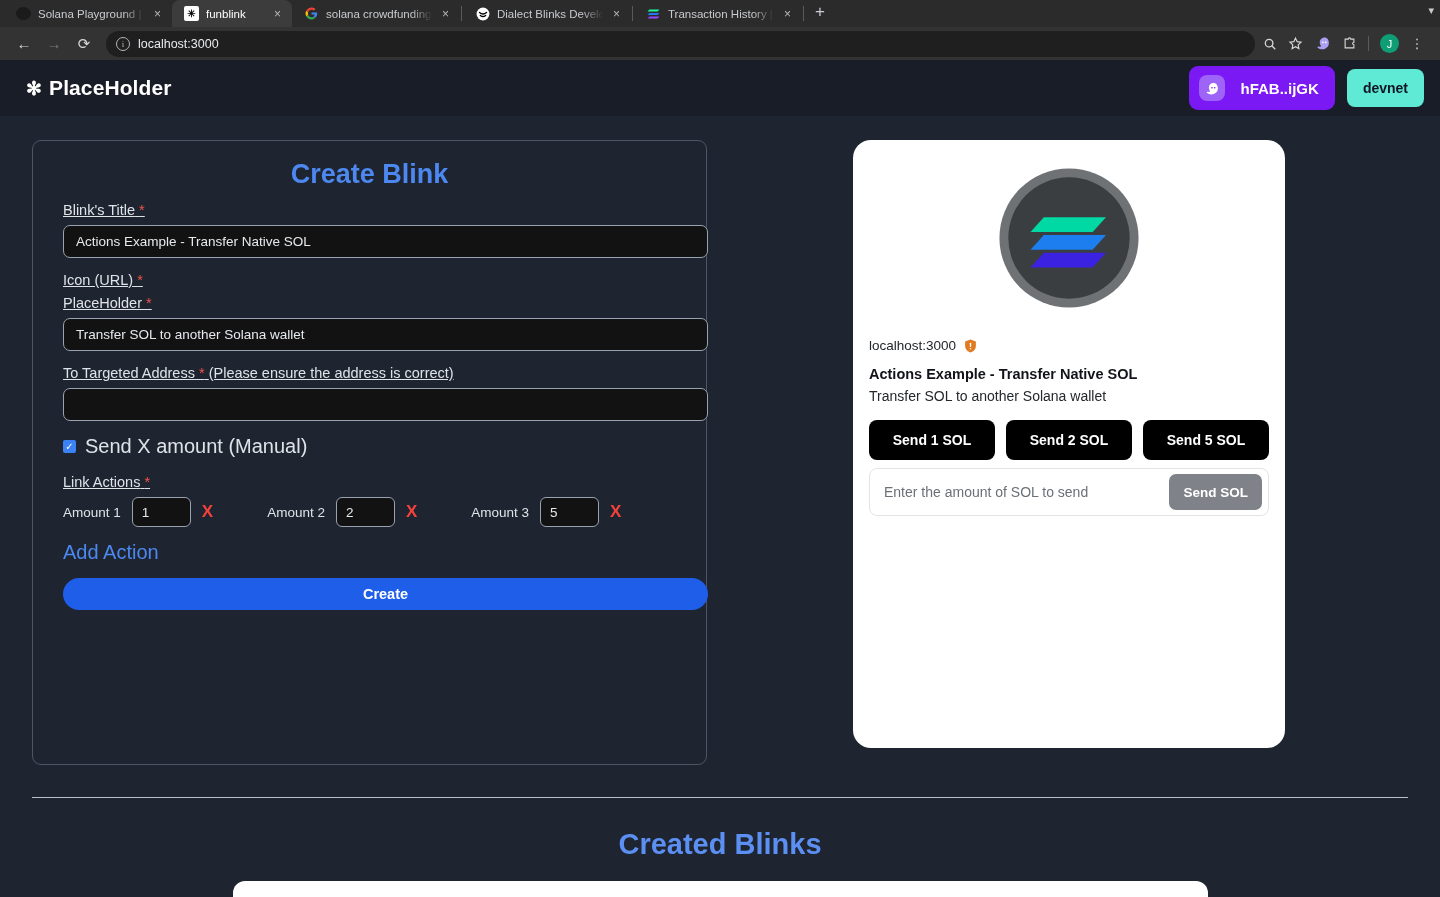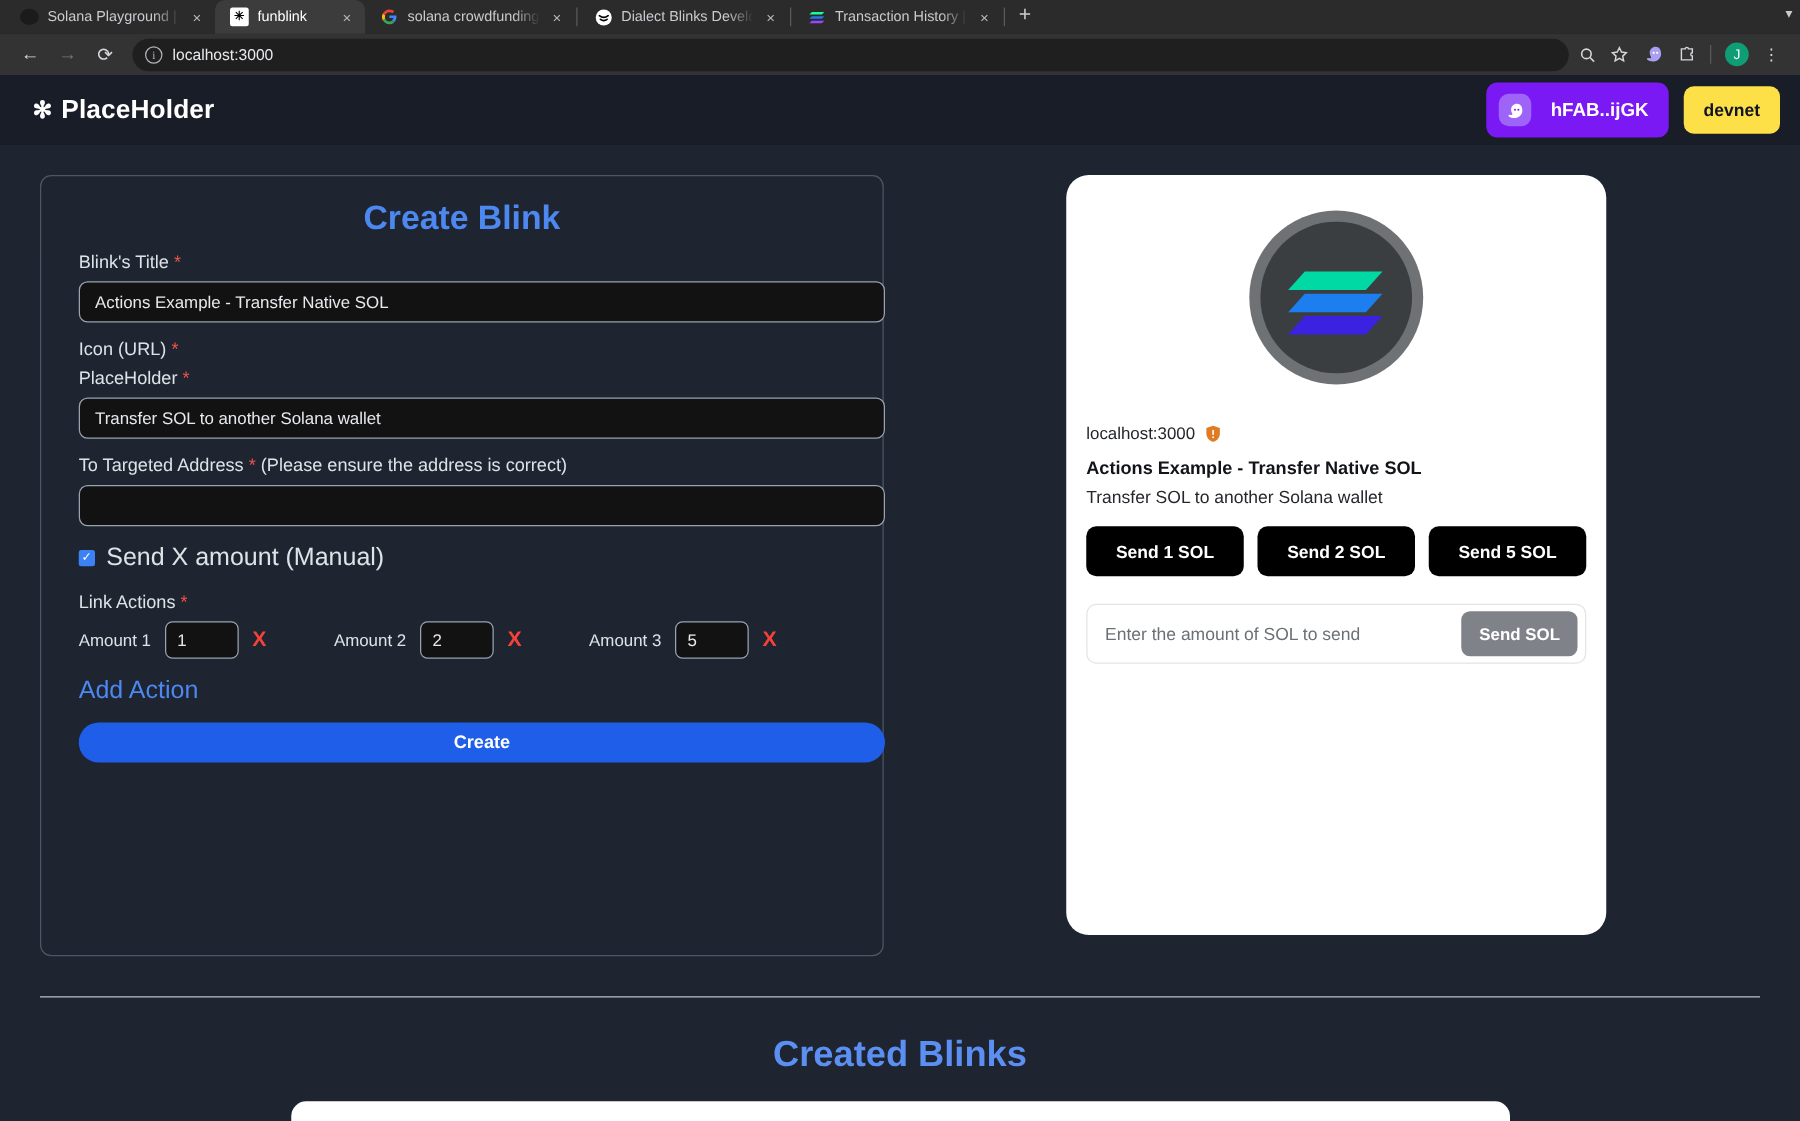--- a/index.html
+++ b/index.html
@@ -71,33 +71,33 @@
   .wallet-btn {
     background: #7b19f5; color: #fff; border-radius: 9px; height: 44px;
     display: flex; align-items: center; gap: 16px; padding: 0 16px 0 10px;
     font-size: 15px; font-weight: bold;
   }
   .ghost {
     width: 26px; height: 26px; border-radius: 8px; background: #9e63f7;
     display: flex; align-items: center; justify-content: center;
   }
   .devnet-btn {
-    background: #fde047; color: #101425; border-radius: 8px; height: 38px;
+    background: #5eead4; color: #101425; border-radius: 8px; height: 38px;
     display: flex; align-items: center; padding: 0 16px; font-size: 14px; font-weight: bold;
   }
 
   .content { display: flex; gap: 0; padding: 24px 0 0 0; }
 
   
   .formcard {
     width: 675px; margin-left: 32px; border: 1px solid #4d5663; border-radius: 9px;
     padding: 18px 15px 20px 15px; min-height: 625px;
   }
   .formtitle { color: #4c88f0; font-size: 27px; font-weight: bold; text-align: center; margin-bottom: 12px; }
-  .flabel { color: #dfe3e8; font-size: 14.5px; margin: 0 0 7px 15px; }
+  .flabel { color: #dfe3e8; font-size: 14.5px; margin: 0 0 7px 15px; text-decoration: underline; }
   .req { color: #f2544b; }
   .finput {
     display: block; width: 645px; height: 33px; background: #121212;
     border: 1px solid #98a2b0; border-radius: 7px; color: #e6e9ed;
     font-size: 13.5px; padding: 0 12px; margin: 0 0 14px 15px;
     font-family: "Liberation Sans", sans-serif;
   }
   .finput.tall { height: 33px; }
   .finput::placeholder { color: #6b7280; }
   .cbrow { display: flex; align-items: center; gap: 9px; margin: 4px 0 16px 15px; }
@@ -130,21 +130,21 @@
     min-height: 608px;
   }
   .coinwrap { display: flex; justify-content: center; margin: 8px 0 22px; }
   .host { display: flex; align-items: center; gap: 8px; color: #23262b; font-size: 13.5px; margin-bottom: 13px; }
   .shield { width: 13px; height: 14px; display: block; }
   .blinktitle { color: #12141a; font-size: 14.5px; font-weight: bold; margin-bottom: 6px; }
   .blinkdesc { color: #24272c; font-size: 14px; margin-bottom: 16px; }
   .warnbox { border: 1px solid #f0b07a; border-radius: 8px; padding: 12px 13px 11px; margin-bottom: 15px; }
   .warntext { color: #e07b22; font-size: 13.3px; line-height: 1.52; }
   .warnlink { color: #d9762a; font-size: 13.3px; font-weight: bold; margin-top: 9px; display: inline-block; }
-  .btnrow { display: flex; gap: 11px; margin-bottom: 22px; }
+  .btnrow { display: flex; gap: 11px; margin-bottom: 8px; }
   .solbtn {
     flex: 1; height: 40px; background: #000; color: #fff; border: none;
     border-radius: 8px; font-size: 14px; font-weight: bold;
     font-family: "Liberation Sans", sans-serif;
   }
   .amtrow {
     border: 1px solid #e3e4e6; border-radius: 8px; height: 48px;
     display: flex; align-items: center; padding: 0 6px 0 14px; gap: 8px;
   }
   .amtinput { flex: 1; border: none; outline: none; font-size: 14px; color: #25282d; background: transparent; font-family: "Liberation Sans", sans-serif; }

